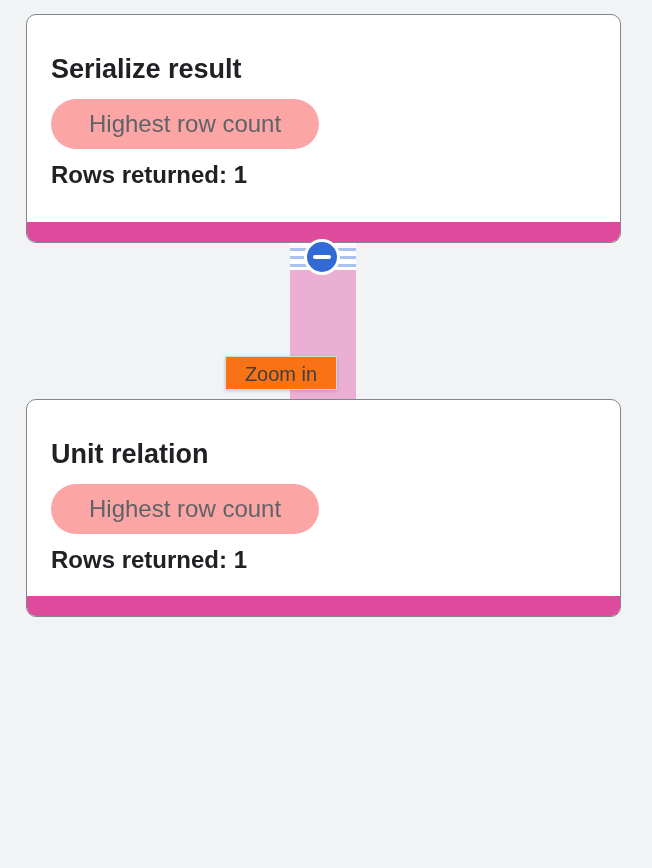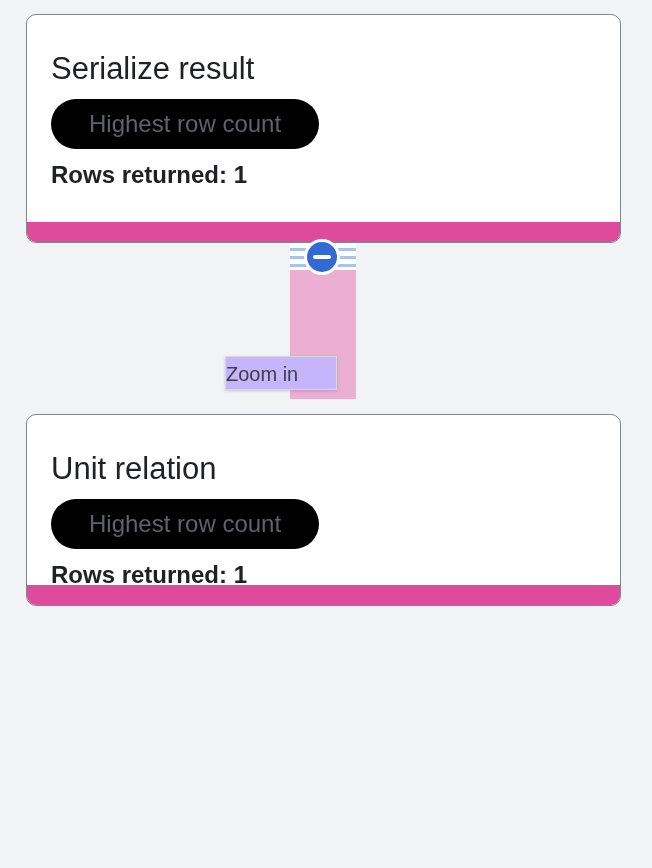--- a/index.html
+++ b/index.html
@@ -73,34 +73,34 @@
     width: 595px;
     background: #ffffff;
     border: 1px solid #80868b;
     border-radius: 10px;
     overflow: hidden;
     box-sizing: border-box;
     z-index: 2;
     cursor: pointer;
   }
   .card.card1 { top: 14px;  height: 229px; }
-  .card.card2 { top: 414px; height: 192px; }
+  .card.card2 { top: 399px; height: 218px; }
   .card-inner {
     padding: 38px 24px 0 24px;
   }
   .card-title {
-    font-size: 31px;
+    font-size: 27px;
     line-height: 32px;
-    font-weight: 400;
+    font-weight: 700;
     color: #202124;
   }
   .badge {
     display: inline-block;
     margin-top: 14px;
-    background: #000000;
+    background: #fca5a5;
     color: #5f6368;
     font-size: 24px;
     line-height: 26px;
     padding: 12px 38px;
     border-radius: 26px;
   }
   .rows {
     margin-top: 12px;
     font-size: 24px;
     line-height: 28px;
@@ -116,22 +116,22 @@
     background: #de4a9c;
   }
   
   .tooltip {
     position: absolute;
     left: 225px;
     top: 356px;
     width: 112px;
     height: 34px;
     line-height: 34px;
-    text-align: left;
-    background: #c4b5fd;
+    text-align: center;
+    background: #f97316;
     color: #3c4043;
     font-size: 20px;
     border: 1px solid #d9d9d9;
     box-shadow: 0 1px 3px rgba(0,0,0,0.18);
     box-sizing: border-box;
     z-index: 5;
   }
 </style>
 </head>
 <body>

